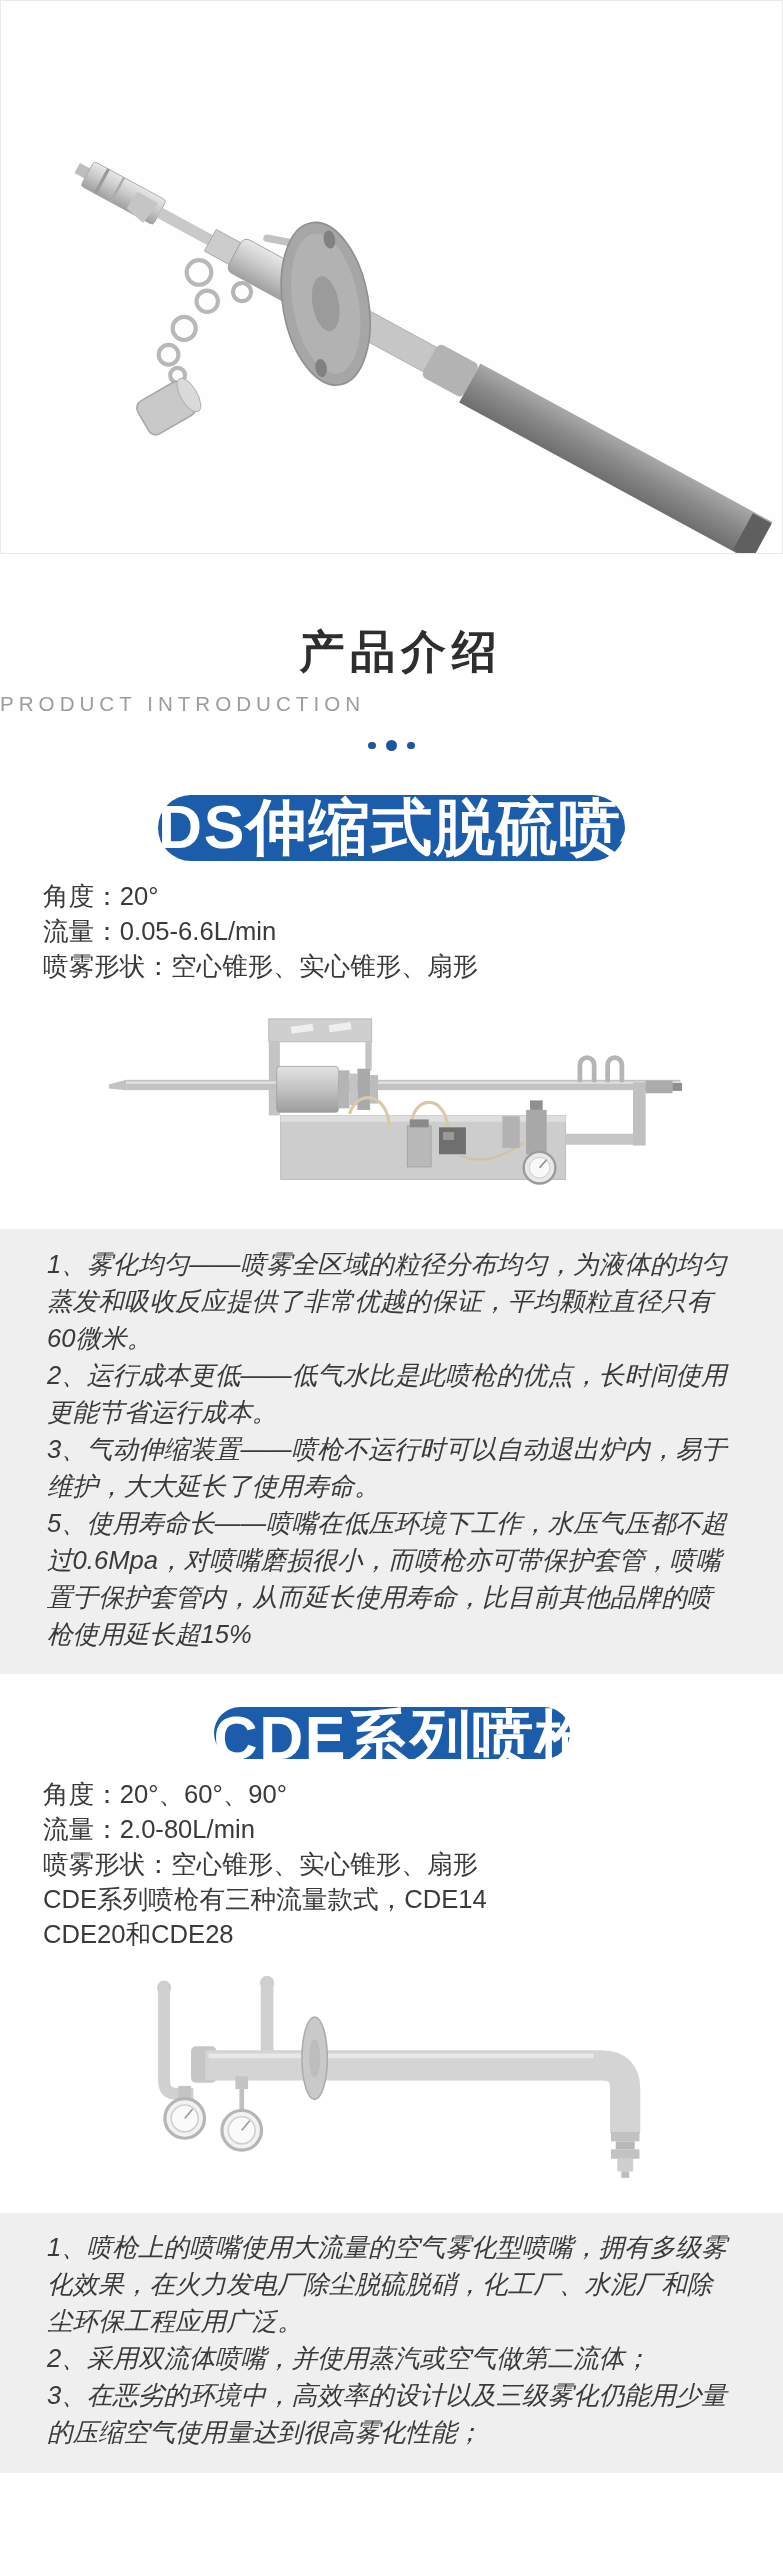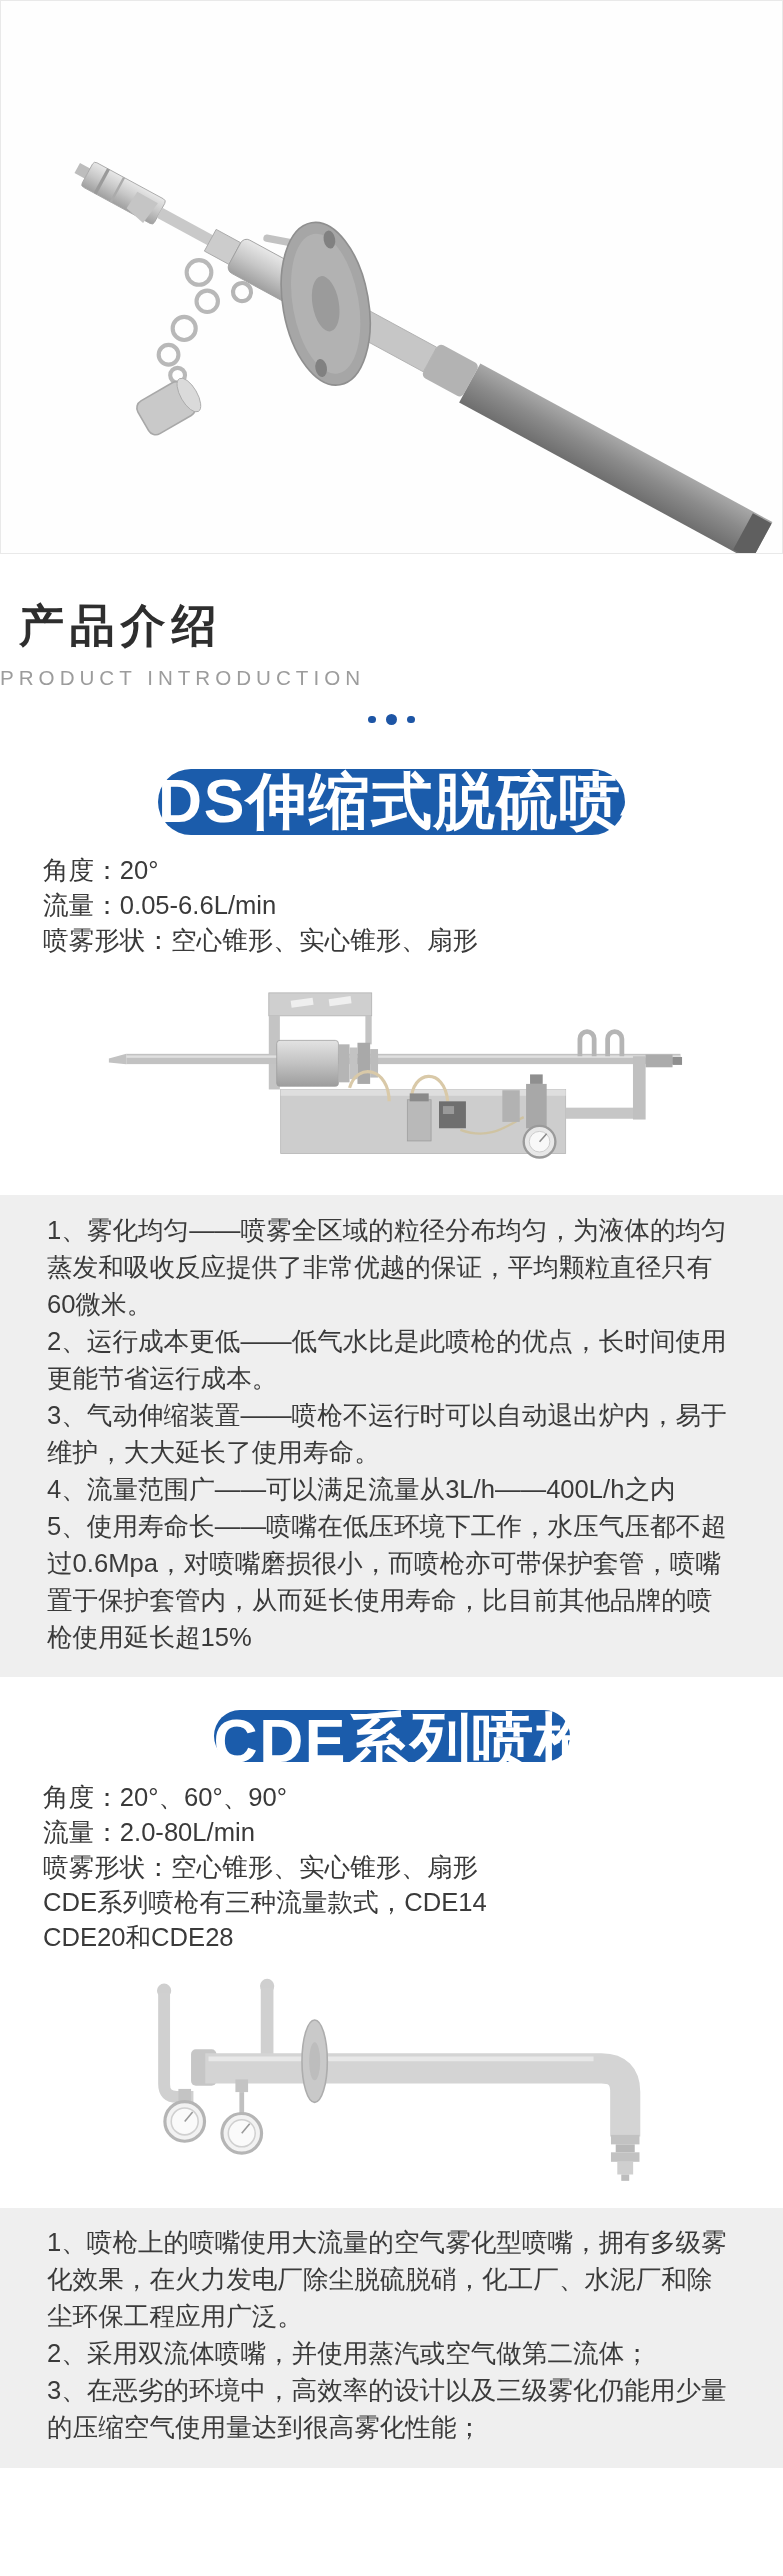--- a/index.html
+++ b/index.html
@@ -12,22 +12,22 @@
   svg { display:block; }
 
   .hero {
     width:783px; height:554px;
     background:#fefefe;
     border:0.8px solid #e9e9e9;
     overflow:hidden;
   }
 
   .intro-title {
-    margin-top:42px;
-    text-align:left;
+    margin-top:68px;
+    text-align:center;
     font-size:45px;
     font-weight:700;
     letter-spacing:5.8px;
     color:#2e2e2e;
     padding-left:19px;
   }
   .intro-sub {
     margin-top:10px;
     text-align:left;
     font-size:20.6px;
@@ -62,26 +62,27 @@
     margin:18px 0 0 43px;
     font-size:25.6px;
     line-height:35px;
     color:#3a3a3a;
   }
   .specs p { margin:0; }
 
   .photo { margin-top:23px; }
 
   .band {
-    margin-top:24px;
+    margin-top:32px;
     background:#efefef;
     padding:16.5px 47px 21.4px 47px;
     font-size:25.6px;
     line-height:37px;
     color:#3a3a3a;
+    font-style:italic;
   }
   .band p { margin:0; }
 
   .footer-space { height:25px; background:#ffffff; }
 </style>
 </head>
 <body>
 
 <div>
 
@@ -209,21 +210,20 @@
         <path d="M748,95 v-22 a9,9 0 0 1 18,0 v22" fill="none" stroke="#b5b5b5" stroke-width="6"></path>
         <rect x="796" y="93" width="34" height="16" fill="#ababab"></rect>
         <rect x="830" y="96" width="12" height="10" fill="#8f8f8f"></rect>
       </svg>
     </div>
 
     <div class="band">
       <p>1、雾化均匀——喷雾全区域的粒径分布均匀，为液体的均匀蒸发和吸收反应提供了非常优越的保证，平均颗粒直径只有60微米。</p>
       <p>2、运行成本更低——低气水比是此喷枪的优点，长时间使用更能节省运行成本。</p>
       <p>3、气动伸缩装置——喷枪不运行时可以自动退出炉内，易于维护，大大延长了使用寿命。</p>
-      <p>4、流量范围广——可以满足流量从3L/h——400L/h之内</p>
       <p>5、使用寿命长——喷嘴在低压环境下工作，水压气压都不超过0.6Mpa，对喷嘴磨损很小，而喷枪亦可带保护套管，喷嘴置于保护套管内，从而延长使用寿命，比目前其他品牌的喷枪使用延长超15%</p>
     </div>
   </section>
 
   <section>
     <div class="pill cde">CDE系列喷枪</div>
 
     <div class="specs">
       <p>角度：20°、60°、90°</p>
       <p>流量：2.0-80L/min</p>

